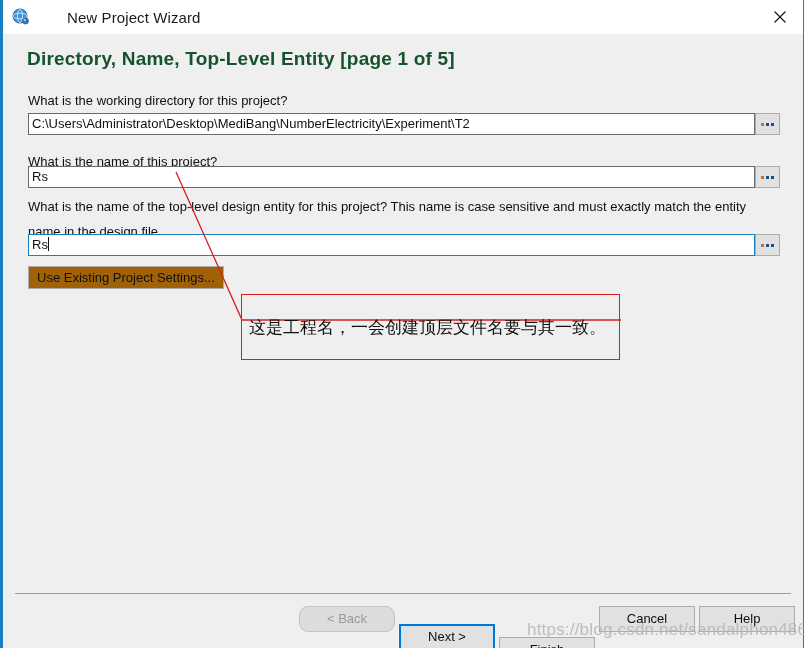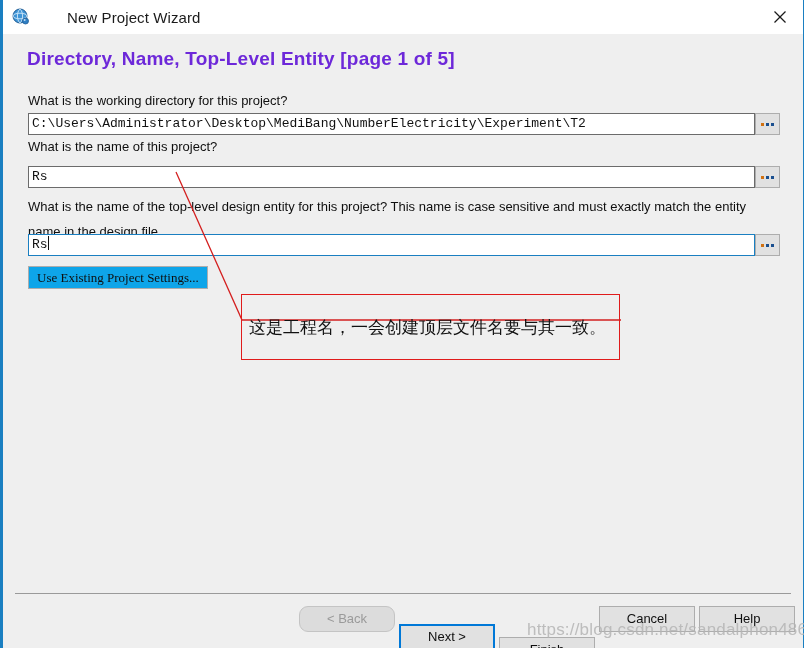--- a/index.html
+++ b/index.html
@@ -69,41 +69,41 @@
     right: 0; bottom: 0;
     background: #efefef;
   }
 
   #page-heading {
     position: absolute;
     left: 24px;
     top: 14px;
     font-size: 19px;
     font-weight: bold;
-    color: #6d28d9;
+    color: #14532d;
     letter-spacing: 0.2px;
     white-space: nowrap;
   }
 
   .field-label {
     position: absolute;
     left: 25px;
     font-size: 13px;
     color: #0f0f0f;
     line-height: 19px;
   }
 
   .text-input {
     position: absolute;
     left: 25px;
     height: 22px;
     box-sizing: border-box;
     background: #ffffff;
     border: 1px solid #6b6b6b;
-    font-family: Liberation Mono, monospace;
+    font-family: Liberation Sans, sans-serif;
     font-size: 13px;
     color: #111111;
     padding: 0 3px;
     line-height: 20px;
     white-space: nowrap;
     overflow: hidden;
   }
   .text-input.focused {
     border: 1px solid #1a7fc1;
   }
@@ -140,23 +140,23 @@
   .browse-button .dots i:nth-child(2) { background: #1a4f8f; }
   .browse-button .dots i:nth-child(3) { background: #1a4f8f; }
 
   #use-existing-button {
     position: absolute;
     left: 25px;
     top: 232px;
     height: 23px;
     padding: 0 8px;
     box-sizing: border-box;
-    background: #0ea5e9;
+    background: #a16207;
     border: 1px solid #adadad;
-    font-family: Liberation Serif, serif;
+    font-family: Liberation Sans, sans-serif;
     font-size: 13px;
     color: #0f0f0f;
     line-height: 21px;
     white-space: nowrap;
   }
 
   
   #annotation-overlay {
     position: absolute;
     left: 0; top: 0;
@@ -272,21 +272,21 @@
     <div class="field-label" style="top:57px;">What is the working directory for this project?</div>
     <div class="text-input" style="top:79px; width:727px;">C:\Users\Administrator\Desktop\MediBang\NumberElectricity\Experiment\T2</div>
     <div class="browse-button" style="top:79px;">
       <span class="dots">
           <i></i>
           <i></i>
           <i></i>
         </span>
     </div>
 
-    <div class="field-label" style="top:103px;">What is the name of this project?</div>
+    <div class="field-label" style="top:118px;">What is the name of this project?</div>
     <div class="text-input" style="top:132px; width:727px;">Rs</div>
     <div class="browse-button" style="top:132px;">
       <span class="dots">
           <i></i>
           <i></i>
           <i></i>
         </span>
     </div>
 
     <div class="field-label" style="top:163px; width:740px;">What is the name of the top-level design entity for this project? This name is case sensitive and must exactly match the entity</div>

